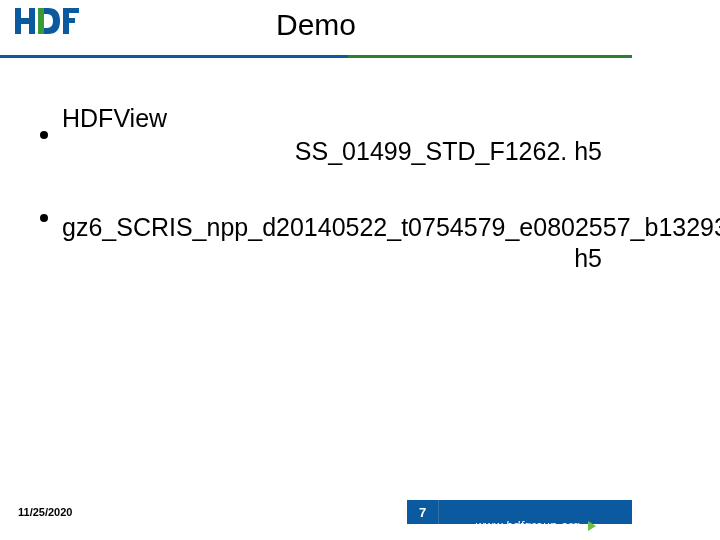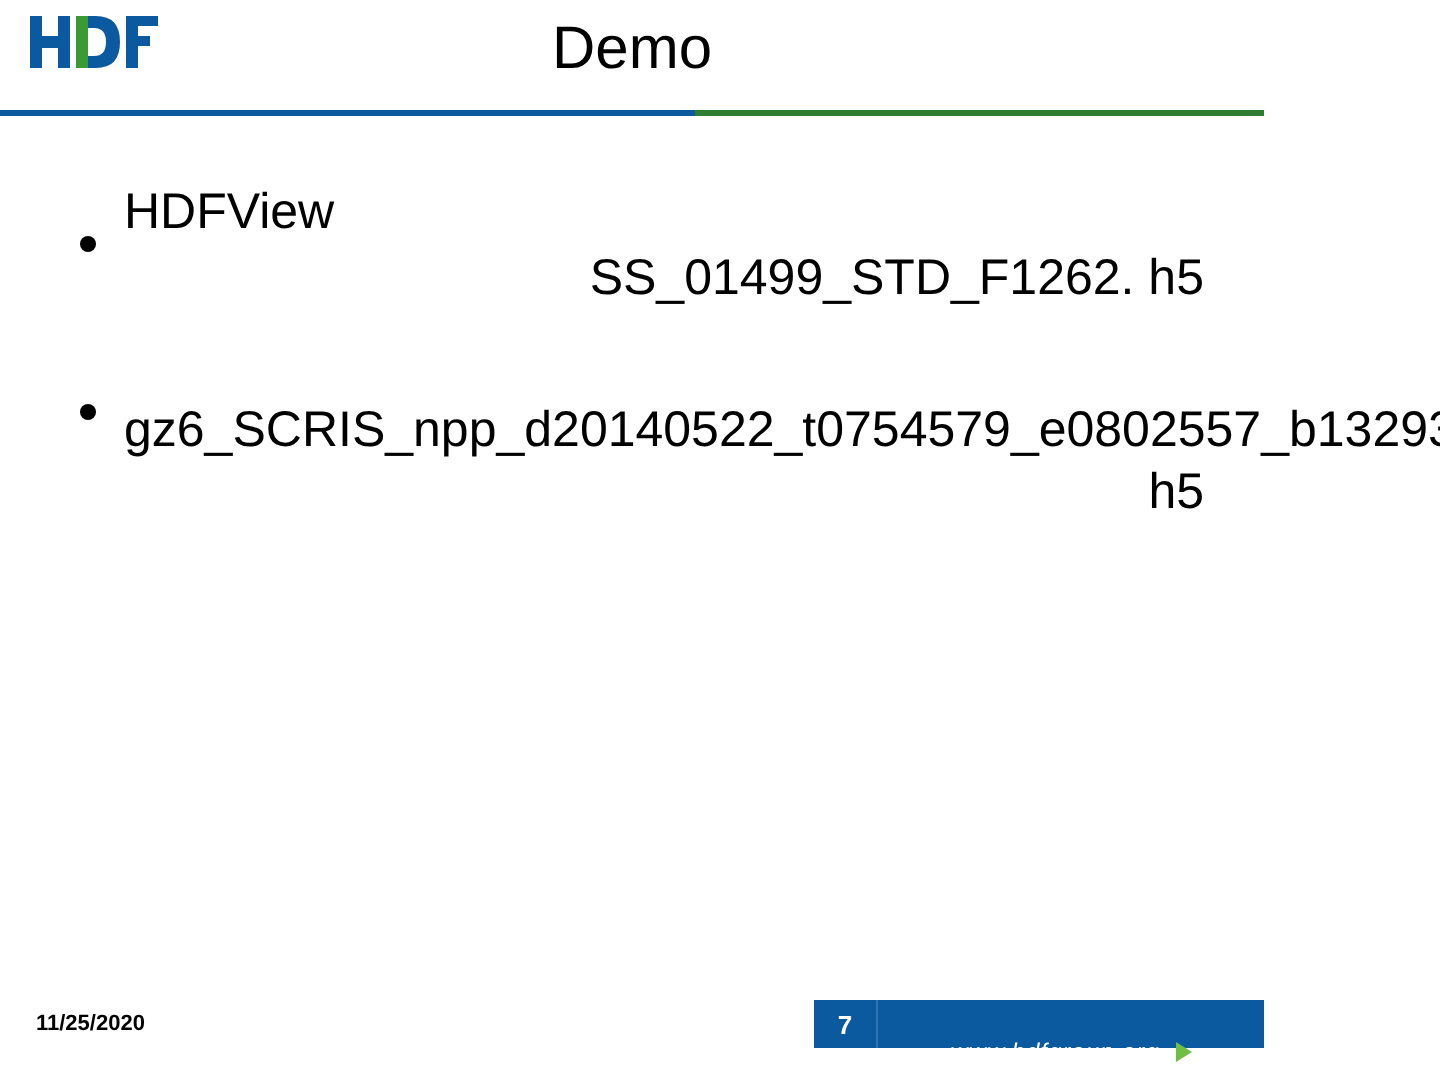--- a/index.html
+++ b/index.html
@@ -6,21 +6,21 @@
   html, body { width: 720px; height: 540px; font-family: Arial, Helvetica, sans-serif; background: #fff; overflow: hidden; }
   .slide { position: relative; width: 632px; height: 540px; }
 
   .header { position: relative; width: 100%; height: 55px; }
   .logo { position: absolute; left: 14px; top: 6px; }
   .title { position: absolute; top: 8px; left: 0; width: 100%; text-align: center; font-size: 30px; color: #000; font-weight: 400; }
 
   .hr { position: absolute; top: 55px; left: 0; width: 100%; height: 3px;
         background: linear-gradient(to right, #0b5aa0 0%, #0b5aa0 55%, #2e7d32 55%, #2e7d32 100%); }
 
-  .body { position: absolute; top: 85px; left: 40px; right: 30px; color: #000; }
+  .body { position: absolute; top: 97px; left: 40px; right: 30px; color: #000; }
   .body ul { list-style: none; }
   .bullet-row { display: flex; align-items: baseline; margin-top: 6px; }
   .dot { width: 8px; height: 8px; flex: 0 0 8px; background:#000; border-radius:50%; margin-right: 14px; position: relative; top: 12px; }
   .bullet-text { font-size: 25px; line-height: 1.25; }
   .sub-text { font-size: 25px; line-height: 1.25; margin-left: 22px; margin-top: 2px; text-align: right; }
   .group2 { margin-top: 34px; }
 
   .footer { position: absolute; left: 0; bottom: 16px; width: 100%; height: 28px; }
   .footer-bar { position: absolute; right: 0; bottom: 0; width: 225px; height: 24px; background: #0b5aa0; display: flex; align-items: center; }
   .page-badge { width: 32px; height: 24px; display:flex; align-items:center; justify-content:center; color:#fff; font-size:13px; font-weight:bold; background:#0b5aa0; border-right: 1px solid rgba(255,255,255,0.15); }

